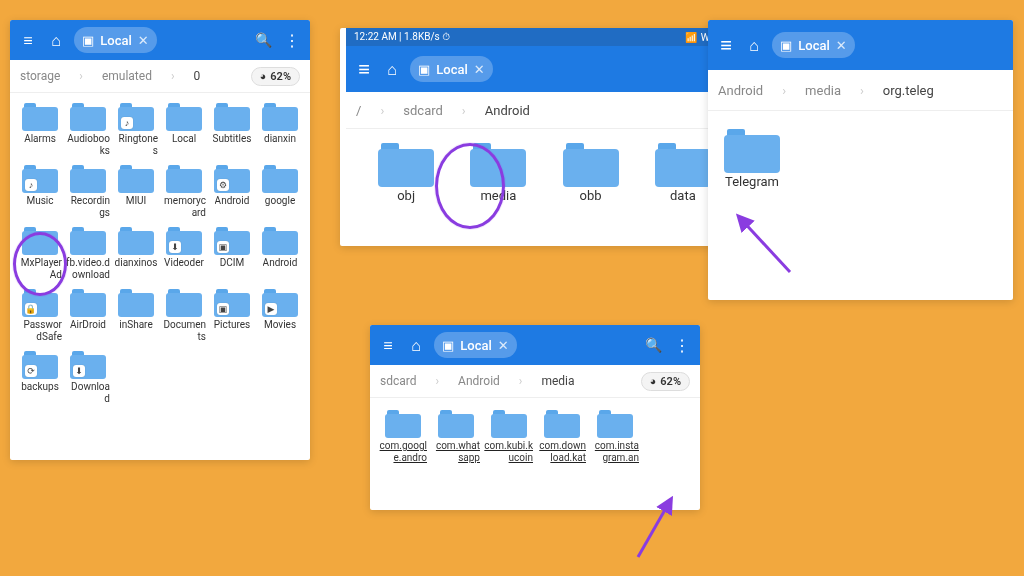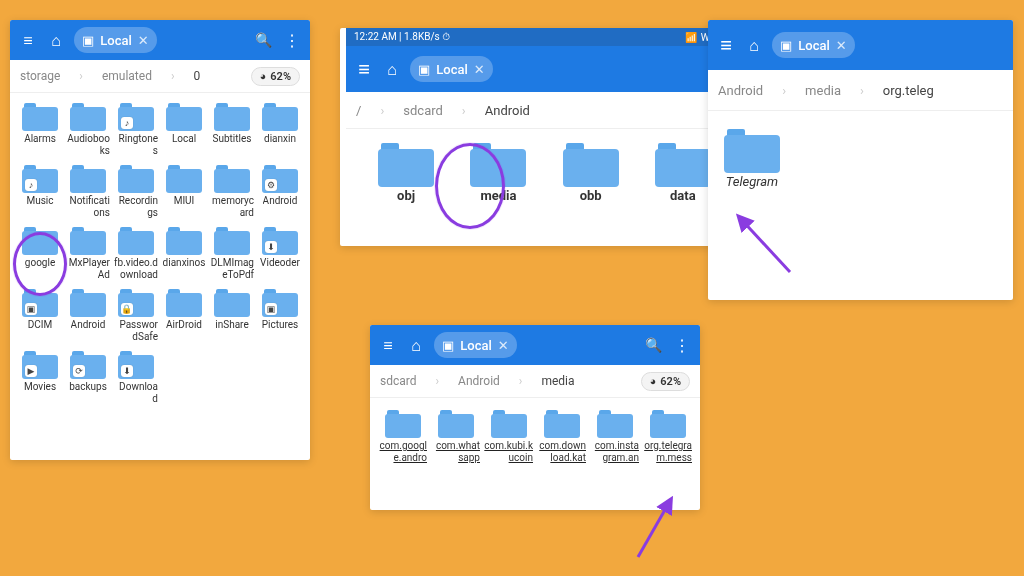--- a/index.html
+++ b/index.html
@@ -265,27 +265,20 @@
             <div class="body"></div>
             <div class="badge">♪</div>
           </div>
           <div class="label">Music</div>
         </div>
         <div class="item">
           <div class="folder">
             <div class="tab"></div>
             <div class="body"></div>
           </div>
-          <div class="label">Notifications</div>
-        </div>
-        <div class="item">
-          <div class="folder">
-            <div class="tab"></div>
-            <div class="body"></div>
-          </div>
           <div class="label">Recordings</div>
         </div>
         <div class="item">
           <div class="folder">
             <div class="tab"></div>
             <div class="body"></div>
           </div>
           <div class="label">MIUI</div>
         </div>
         <div class="item">
@@ -328,27 +321,20 @@
           <div class="folder">
             <div class="tab"></div>
             <div class="body"></div>
           </div>
           <div class="label">dianxinos</div>
         </div>
         <div class="item">
           <div class="folder">
             <div class="tab"></div>
             <div class="body"></div>
-          </div>
-          <div class="label">DLMImageToPdf</div>
-        </div>
-        <div class="item">
-          <div class="folder">
-            <div class="tab"></div>
-            <div class="body"></div>
             <div class="badge">⬇</div>
           </div>
           <div class="label">Videoder</div>
         </div>
         <div class="item">
           <div class="folder">
             <div class="tab"></div>
             <div class="body"></div>
             <div class="badge">▣</div>
           </div>
@@ -375,20 +361,27 @@
             <div class="body"></div>
           </div>
           <div class="label">AirDroid</div>
         </div>
         <div class="item">
           <div class="folder">
             <div class="tab"></div>
             <div class="body"></div>
           </div>
           <div class="label">inShare</div>
+        </div>
+        <div class="item">
+          <div class="folder">
+            <div class="tab"></div>
+            <div class="body"></div>
+          </div>
+          <div class="label">Documents</div>
         </div>
         <div class="item">
           <div class="folder">
             <div class="tab"></div>
             <div class="body"></div>
             <div class="badge">▣</div>
           </div>
           <div class="label">Pictures</div>
         </div>
         <div class="item">
@@ -432,21 +425,21 @@
         <span class="pclose">✕</span>
       </div>
     </div>
     <div class="crumbs" style="height:36px; font-size:13px;">
       <span>/</span>
       <span class="sep">›</span>
       <span>sdcard</span>
       <span class="sep">›</span>
       <span class="last">Android</span>
     </div>
-    <div class="grid g4" id="grid2" style="padding:10px 14px;font-weight:bold;">
+    <div class="grid g4" id="grid2" style="padding:10px 14px;">
         <div class="item">
           <div class="folder lg">
             <div class="tab"></div>
             <div class="body"></div>
           </div>
           <div class="label big">obj</div>
         </div>
         <div class="item">
           <div class="folder lg">
             <div class="tab"></div>
@@ -481,21 +474,21 @@
         <span class="pclose">✕</span>
       </div>
     </div>
     <div class="crumbs" style="height:40px; font-size:13px;">
       <span>Android</span>
       <span class="sep">›</span>
       <span>media</span>
       <span class="sep">›</span>
       <span class="last">org.teleg</span>
     </div>
-    <div class="grid g1" id="grid3" style="padding:14px;font-style:italic;">
+    <div class="grid g1" id="grid3" style="padding:14px;">
         <div class="item">
           <div class="folder lg">
             <div class="tab"></div>
             <div class="body"></div>
           </div>
           <div class="label big">Telegram</div>
         </div>
       </div>
   </div>
 
@@ -552,27 +545,20 @@
           </div>
           <div class="label">com.download.kat</div>
         </div>
         <div class="item">
           <div class="folder">
             <div class="tab"></div>
             <div class="body"></div>
           </div>
           <div class="label">com.instagram.an</div>
         </div>
-        <div class="item">
-          <div class="folder">
-            <div class="tab"></div>
-            <div class="body"></div>
-          </div>
-          <div class="label">org.telegram.mess</div>
-        </div>
       </div>
   </div>
 
   <div class="circle-mark" style="left:13px; top:232px; width:48px; height:58px;"></div>
   <div class="circle-mark" style="left:435px; top:143px; width:64px; height:80px;"></div>
 
   <svg class="arrow" style="left:730px; top:210px;" viewBox="0 0 70 70">
     <defs>
         <marker id="ah1" markerWidth="6" markerHeight="6" refX="4" refY="3" orient="auto">
           <path d="M0,0 L6,3 L0,6 Z" fill="#8a3ce0"></path>

